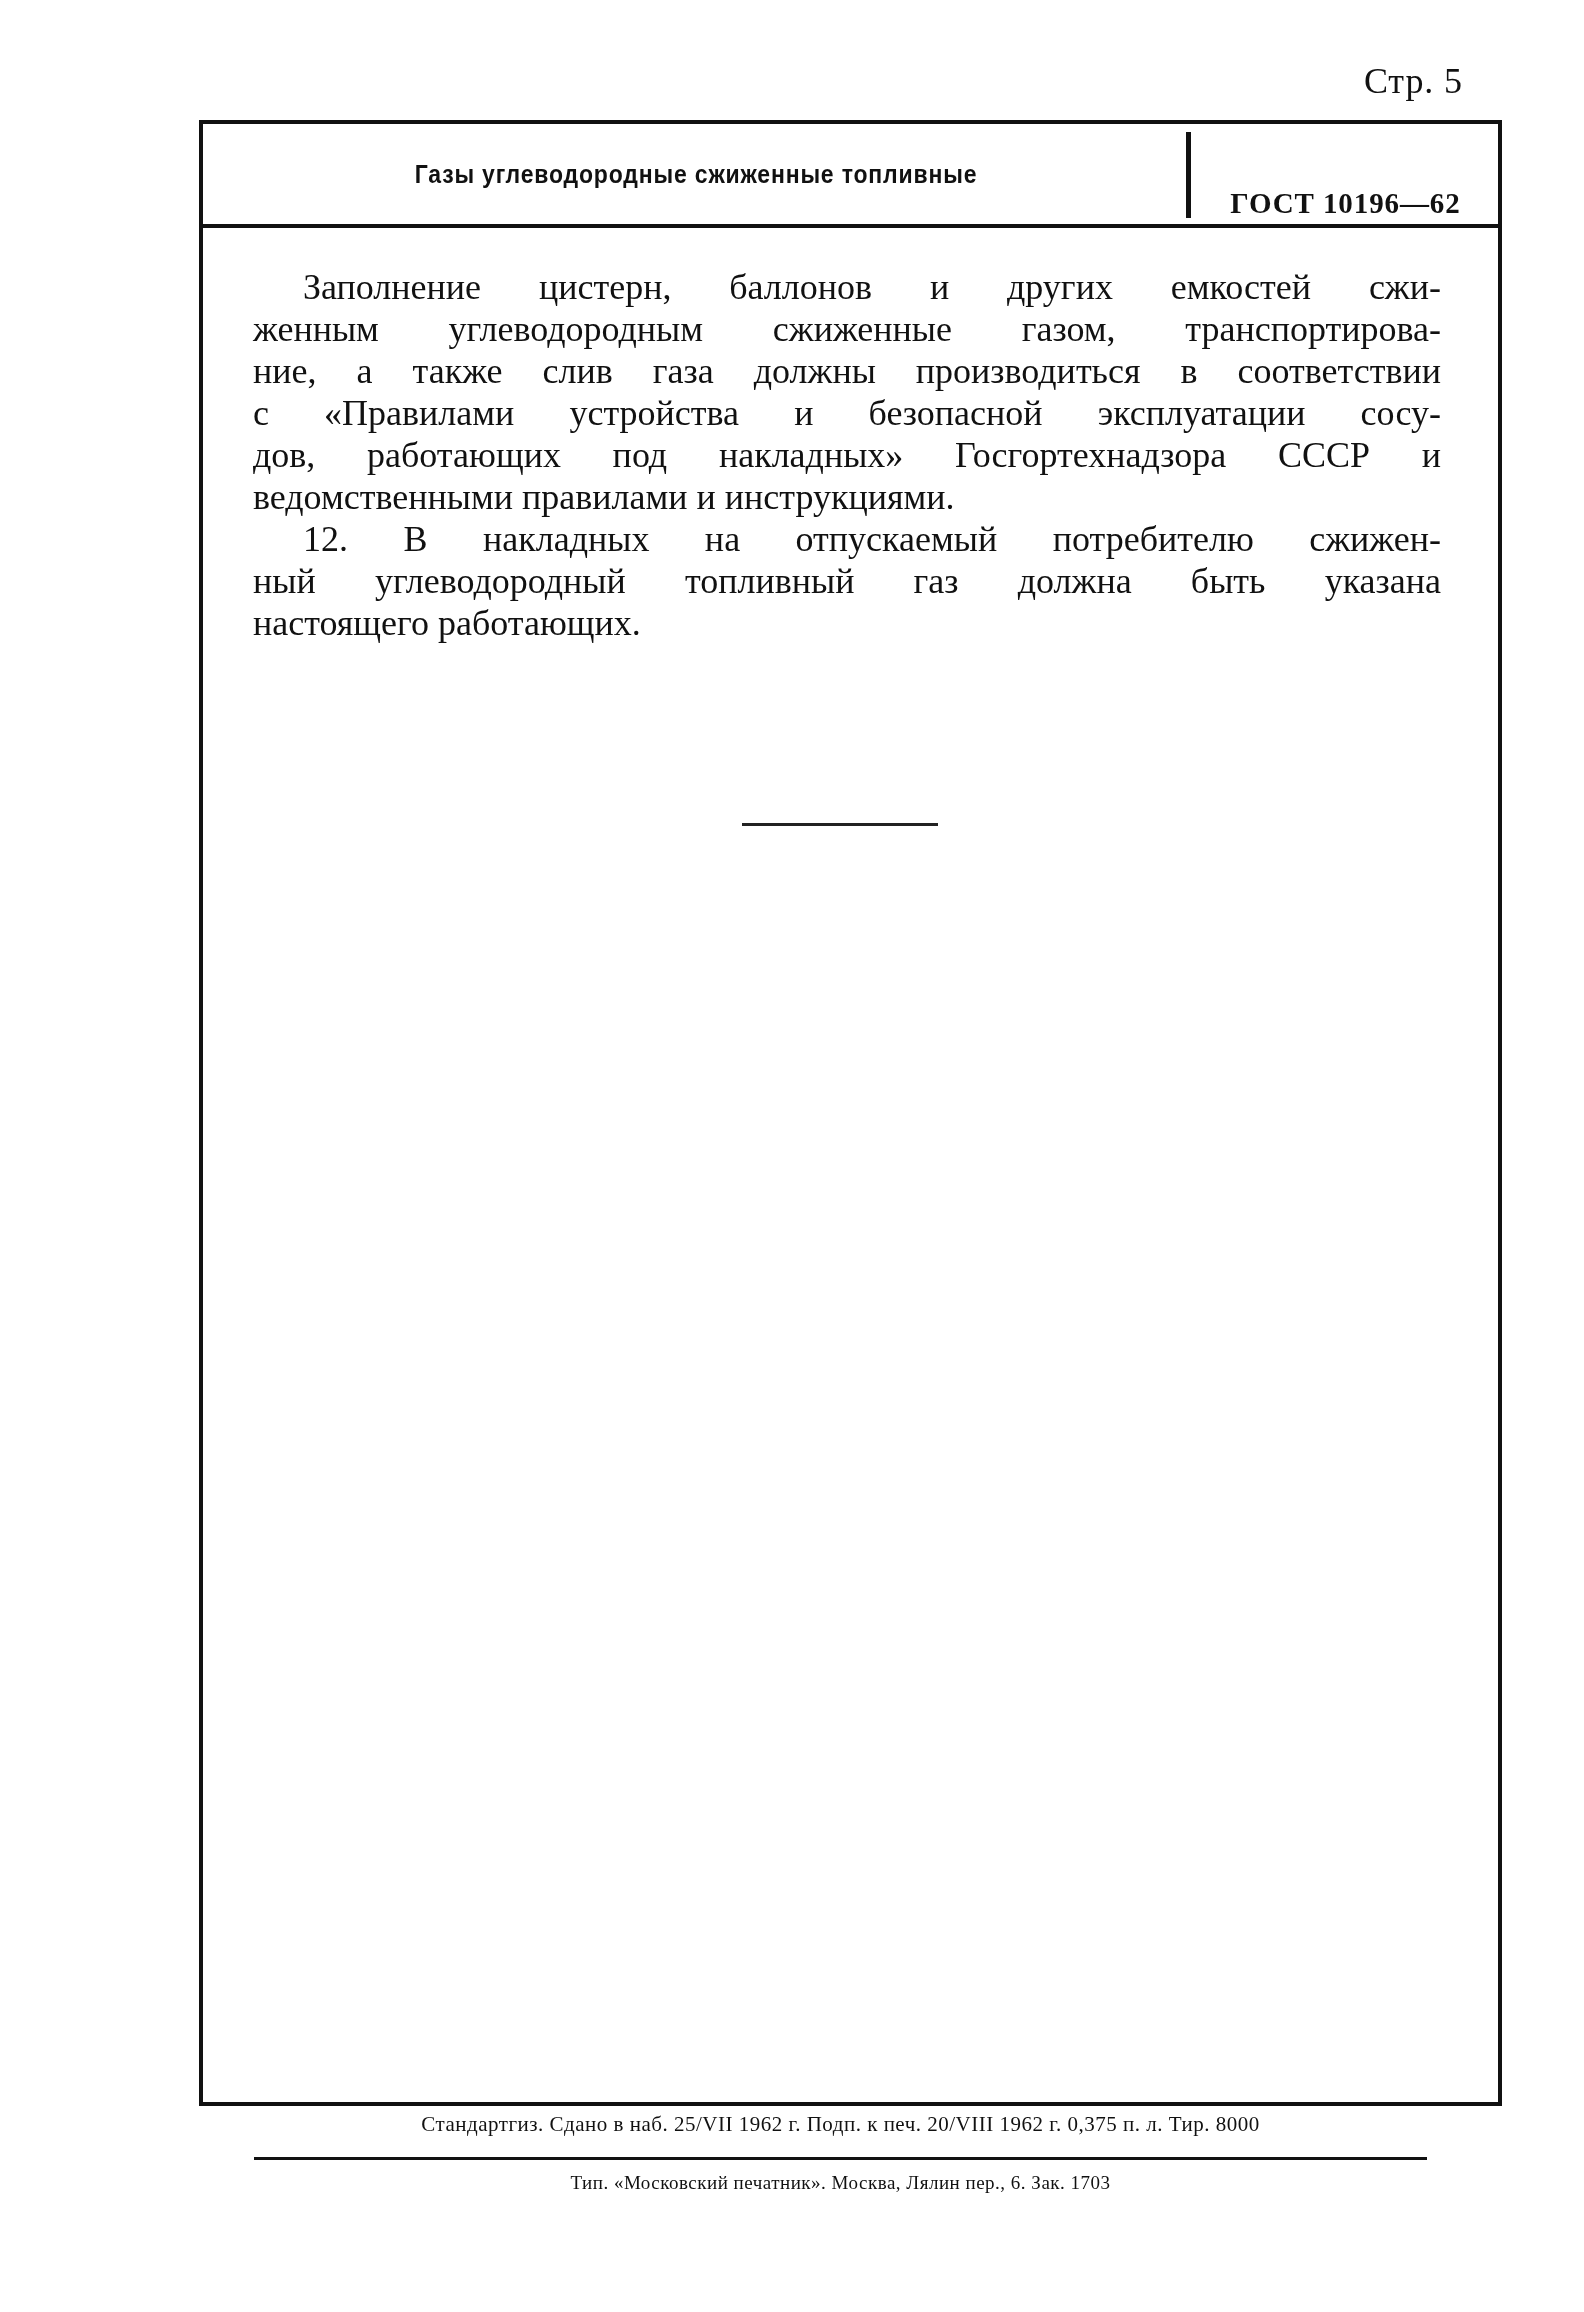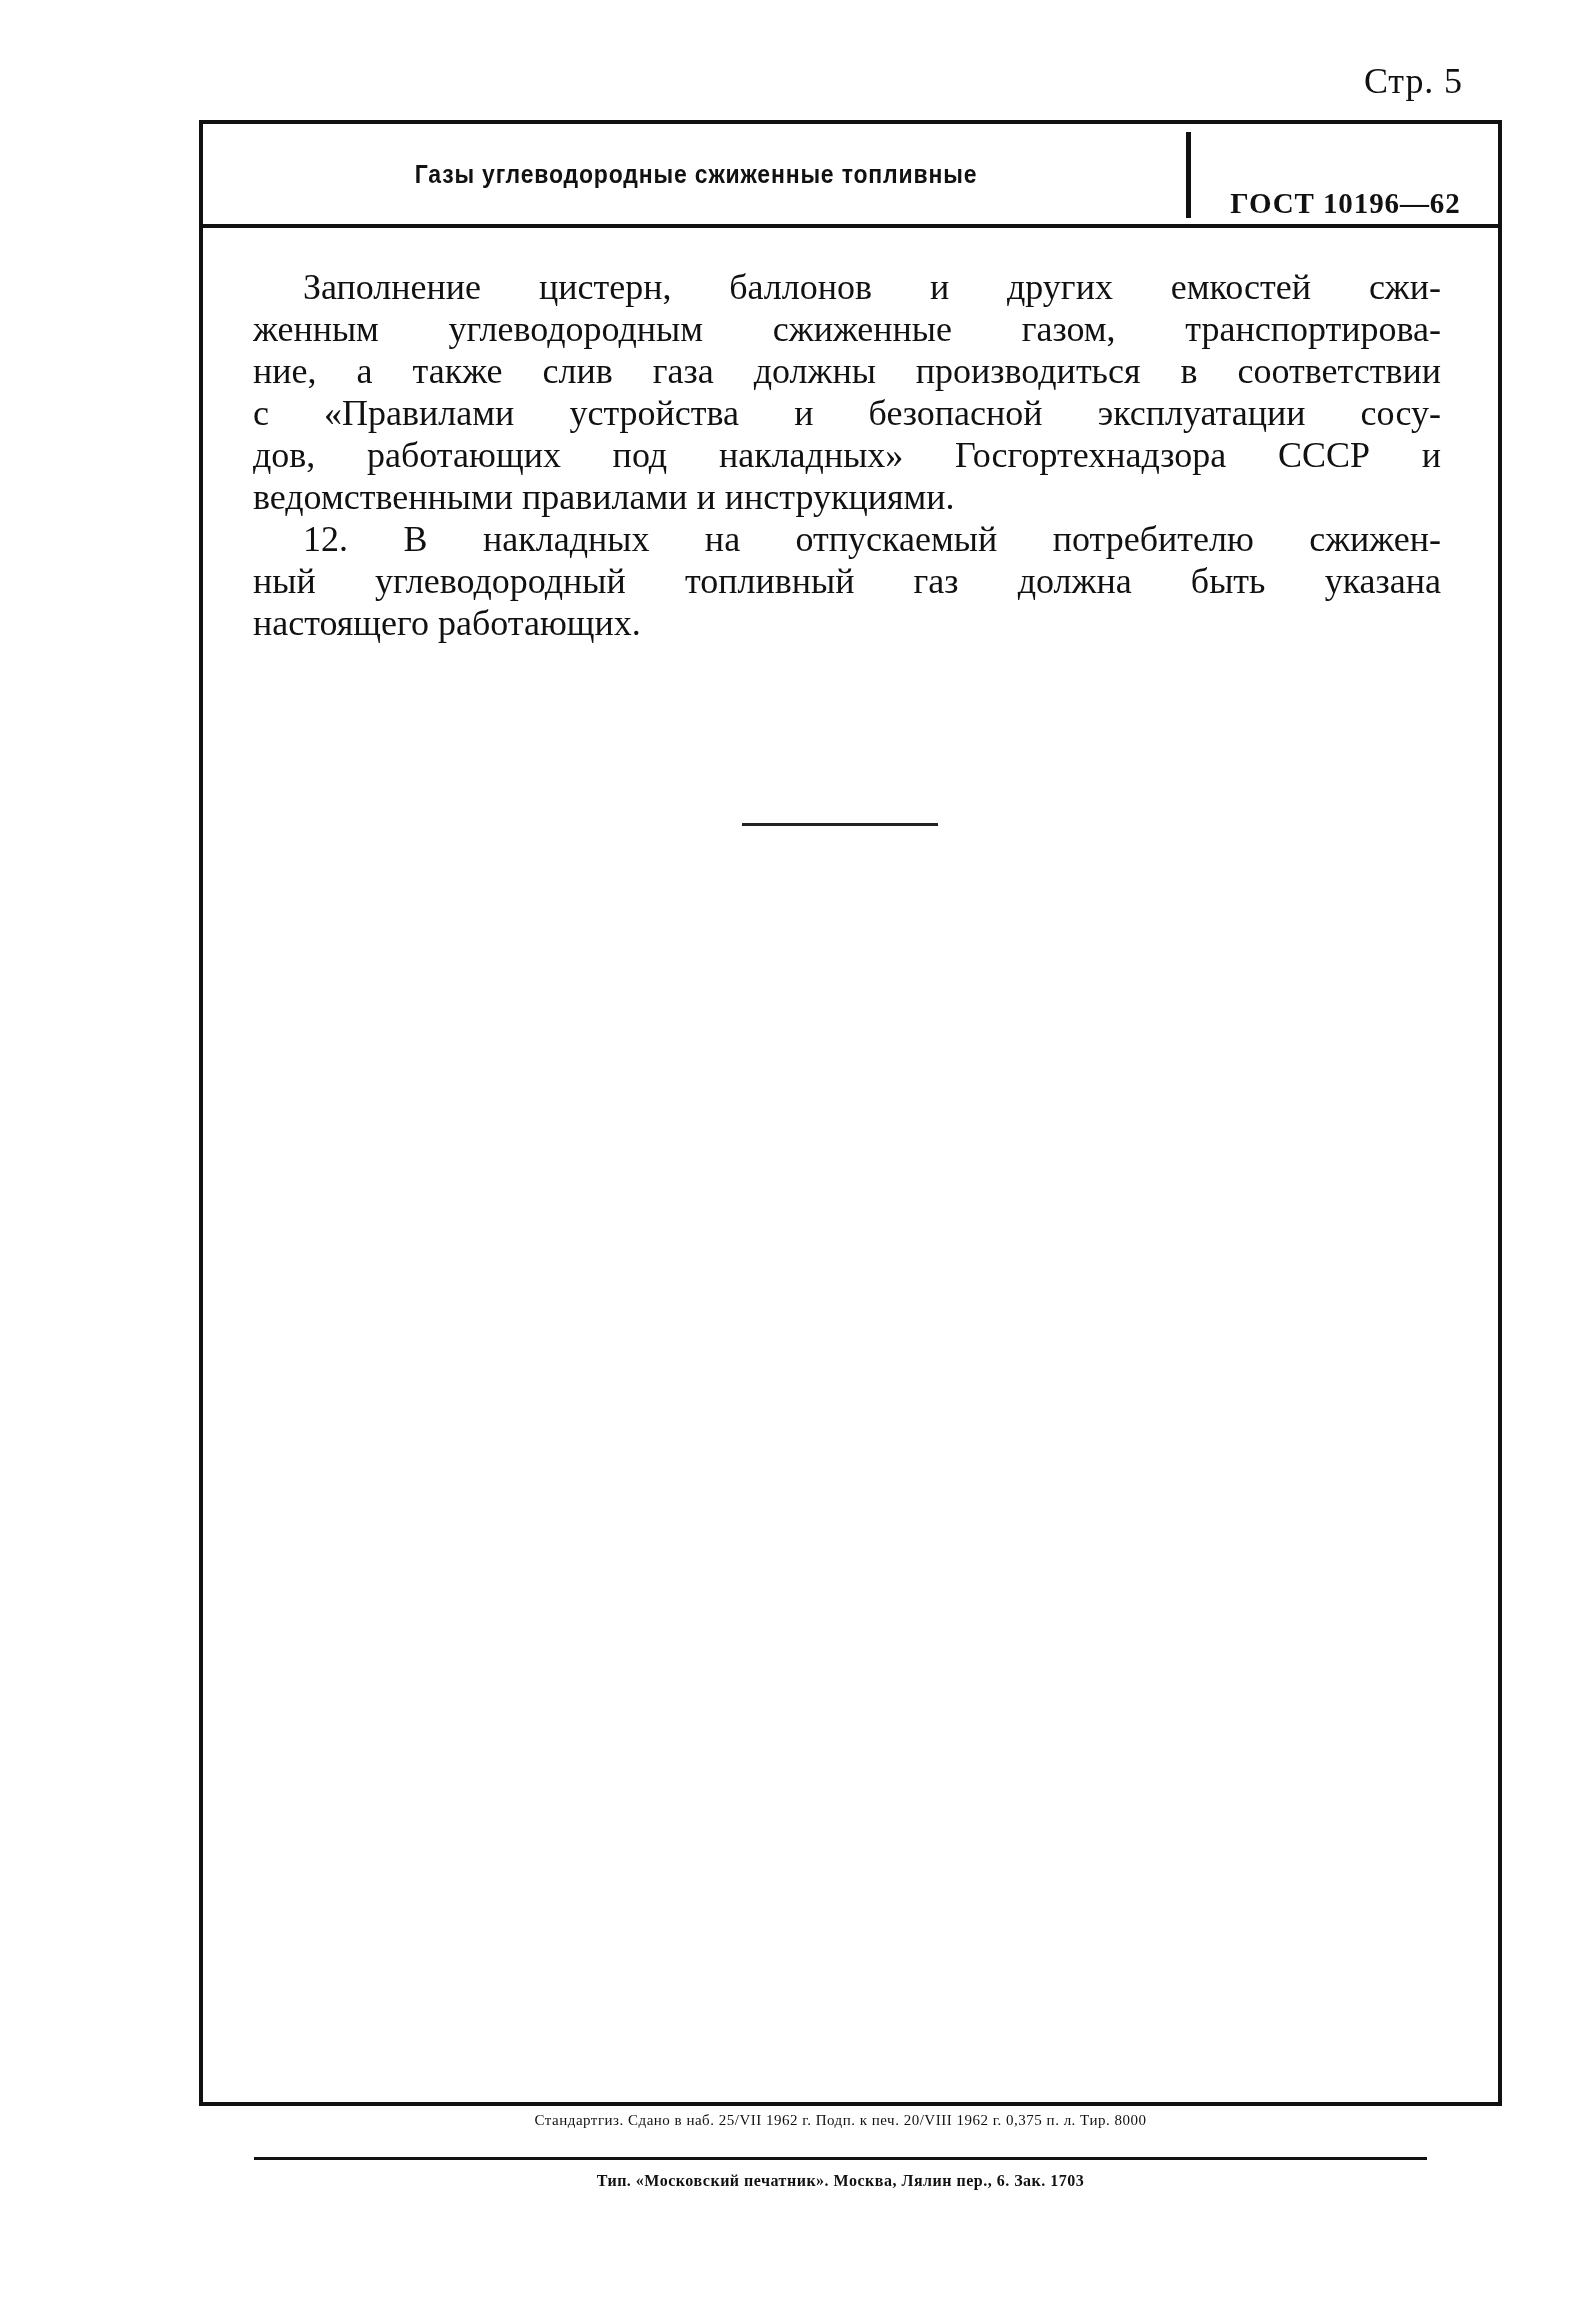--- a/index.html
+++ b/index.html
@@ -42,29 +42,29 @@
     text-align: justify;
   }
   .body .line { display: block; text-align: justify; text-align-last: justify; white-space: nowrap; }
   .body .line.last { text-align-last: left; }
   .end-rule {
     position: absolute; left: 539px; top: 699px; width: 196px; height: 2.8px; background: #222;
   }
   .imprint {
     position: absolute; left: 254px; top: 2112px; width: 1173px;
     font-family: "Liberation Serif", "DejaVu Serif", serif;
-    font-size: 15px; text-align: center; white-space: nowrap; letter-spacing: 0.5px;
+    font-size: 21px; text-align: center; white-space: nowrap; letter-spacing: 0.5px;
   }
   .imprint-rule {
     position: absolute; left: 254px; top: 2157px; width: 1173px; height: 2.8px; background: #111;
   }
   .printer {
     position: absolute; left: 254px; top: 2172px; width: 1173px;
     font-family: "Liberation Serif", "DejaVu Serif", serif;
-    font-size: 16px; text-align: center; white-space: nowrap; letter-spacing: 0.5px; font-weight: bold;
+    font-size: 19px; text-align: center; white-space: nowrap; letter-spacing: 0.5px;
   }
 </style>
 </head>
 <body>
 
 <div class="page-number">Стр. 5</div>
 
 <div class="frame">
   <div class="header">
     <div class="header-title">Газы углеводородные сжиженные топливные</div>

